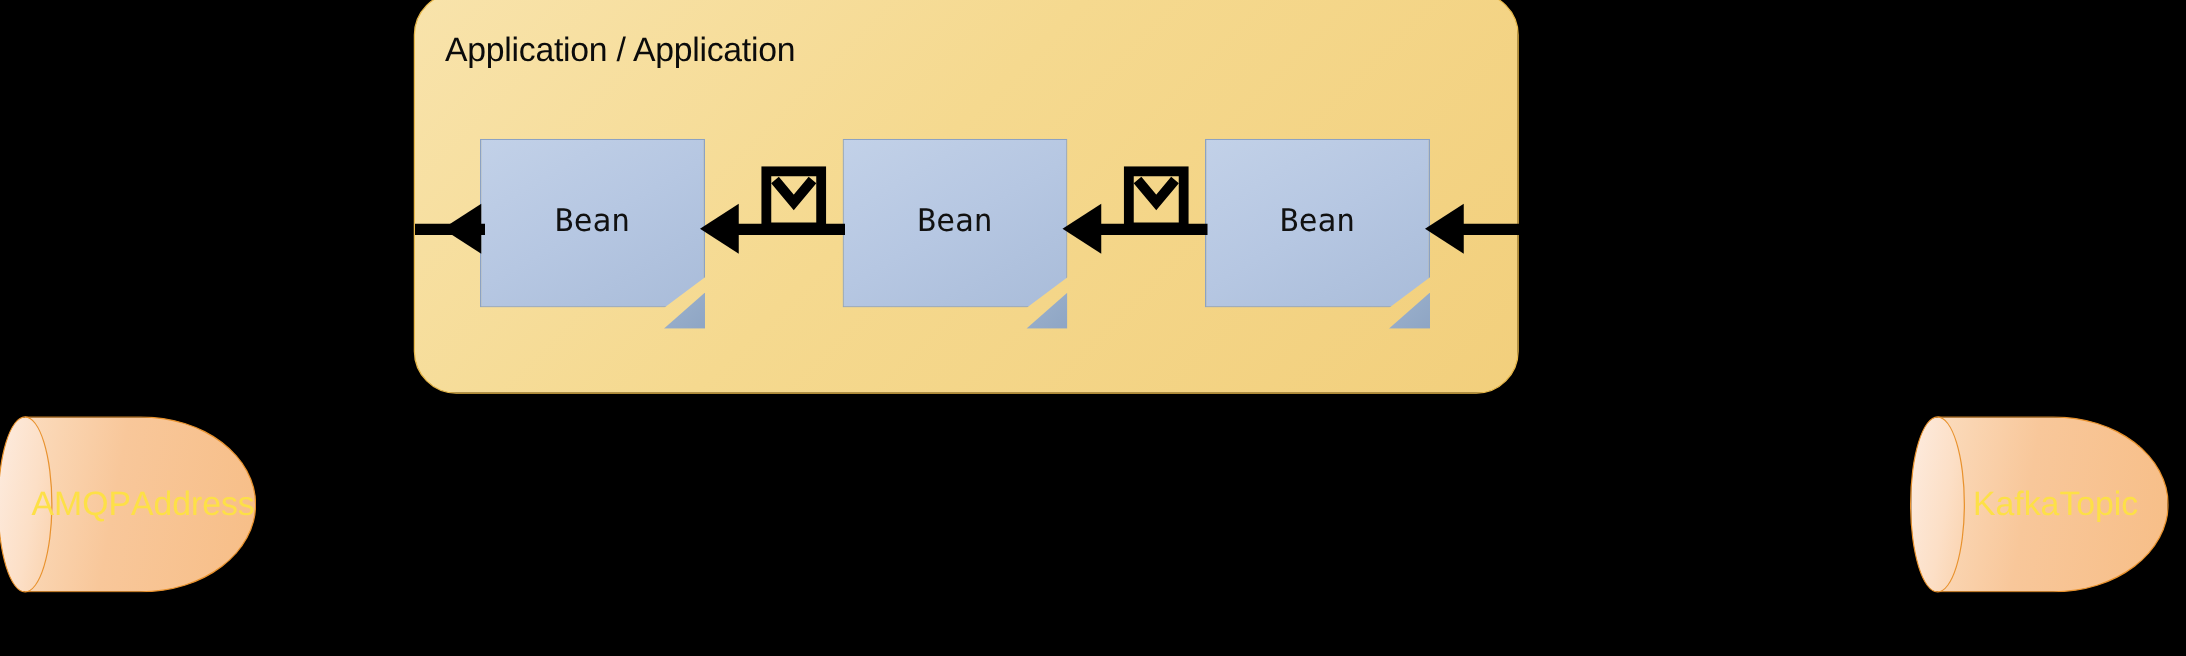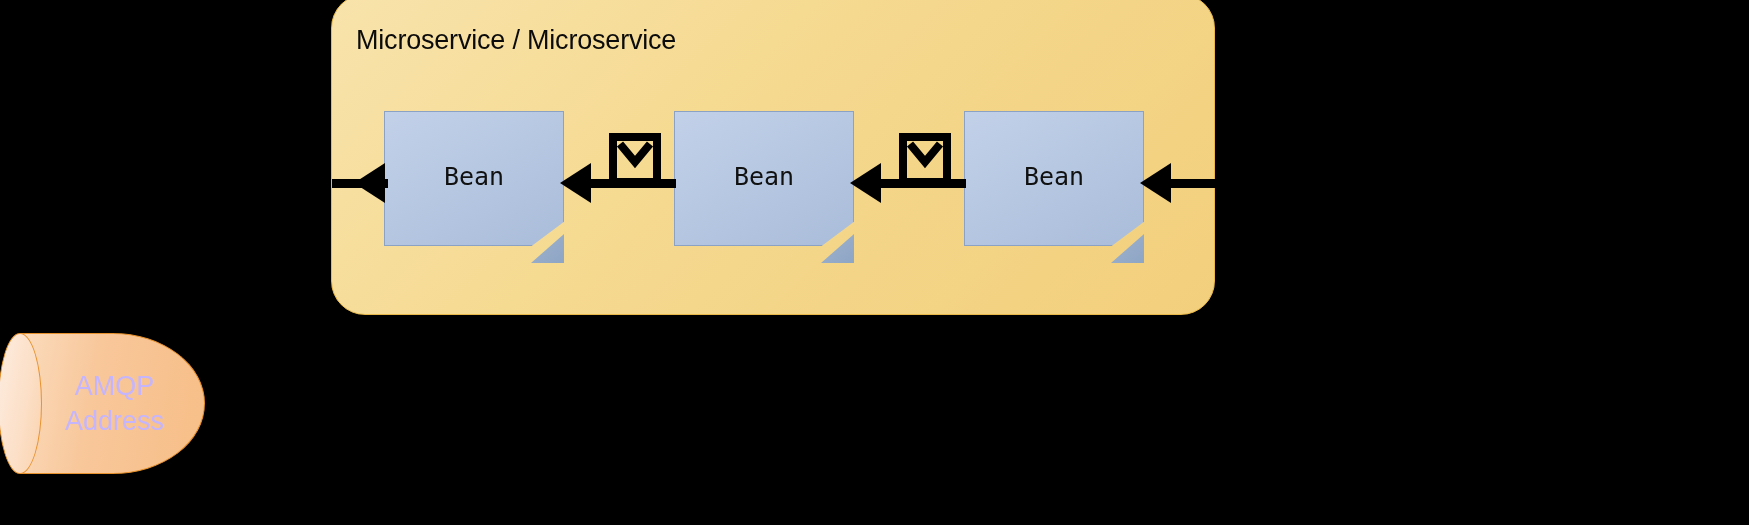--- a/index.html
+++ b/index.html
@@ -148,26 +148,26 @@
     border: 1.5px solid #e8922e;
     box-sizing: border-box;
   }
   .cyl-label {
     position: absolute;
     left: 32px;
     top: 0;
     right: 6px;
     bottom: 0;
     display: flex;
-    flex-direction: column;
+    flex-direction: row;
     align-items: center;
     justify-content: center;
     font-size: 27px;
     line-height: 1.28;
-    color: #c4b5fd;
+    color: #fde047;
     text-align: left;
   }
 
   
   .outer-line {
     position: absolute;
     height: 9px;
     background: #000000;
     top: 184px;
   }
@@ -176,21 +176,21 @@
 <body>
 
 <div id="canvas">
 
   <div class="outer-line" style="left:205px; width:128px;"></div>
 
   <div class="outer-line" style="left:1213px; width:317px;"></div>
 
   <div id="app-container">
 
-    <div id="app-title">Microservice / Microservice</div>
+    <div id="app-title">Application / Application</div>
 
     <div class="bean" id="bean1">
       <span class="bean-label">Bean</span>
     </div>
     <div class="bean-fold" id="fold1"></div>
 
     <div class="bean" id="bean2">
       <span class="bean-label">Bean</span>
     </div>
     <div class="bean-fold" id="fold2"></div>
@@ -230,14 +230,22 @@
 
   <div class="cylinder" id="amqp-cylinder">
     <div class="cyl-body"></div>
     <div class="cyl-cap"></div>
     <div class="cyl-label">
       <span>AMQP</span>
       <span>Address</span>
     </div>
   </div>
 
+  <div class="cylinder" id="kafka-cylinder">
+    <div class="cyl-body"></div>
+    <div class="cyl-cap"></div>
+    <div class="cyl-label">
+      <span>Kafka</span>
+      <span>Topic</span>
+    </div>
+  </div>
 
 </div>
 
 </body></html>

